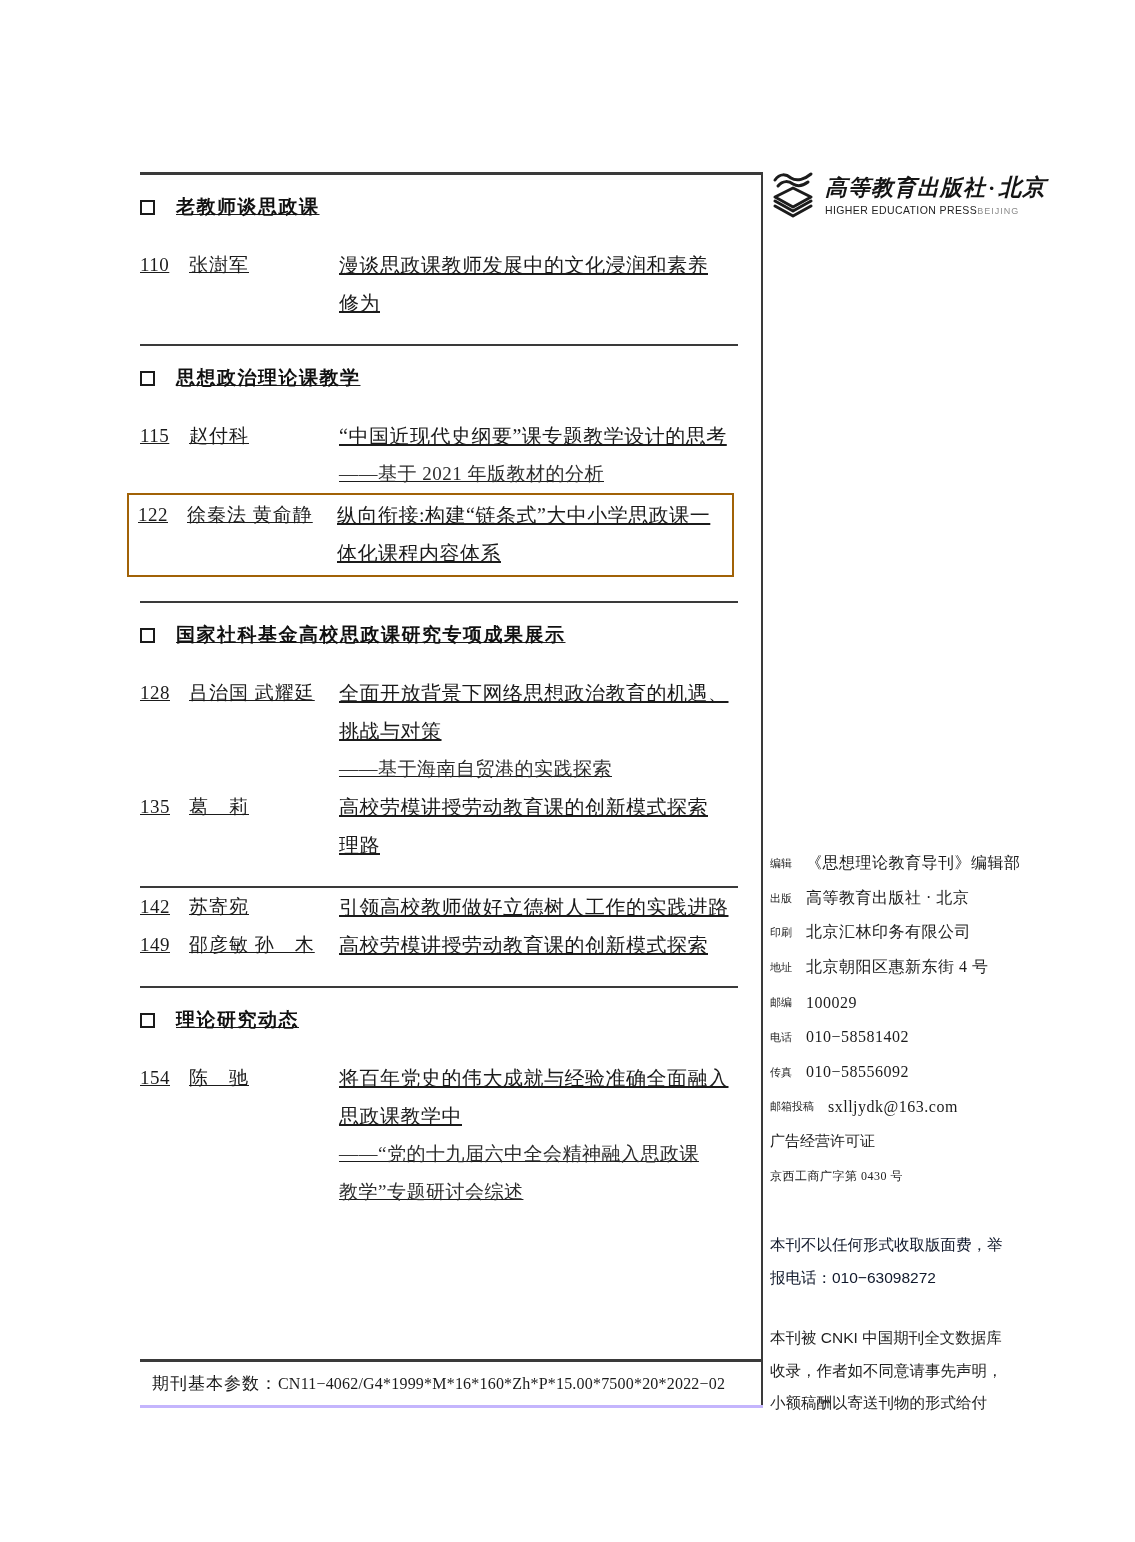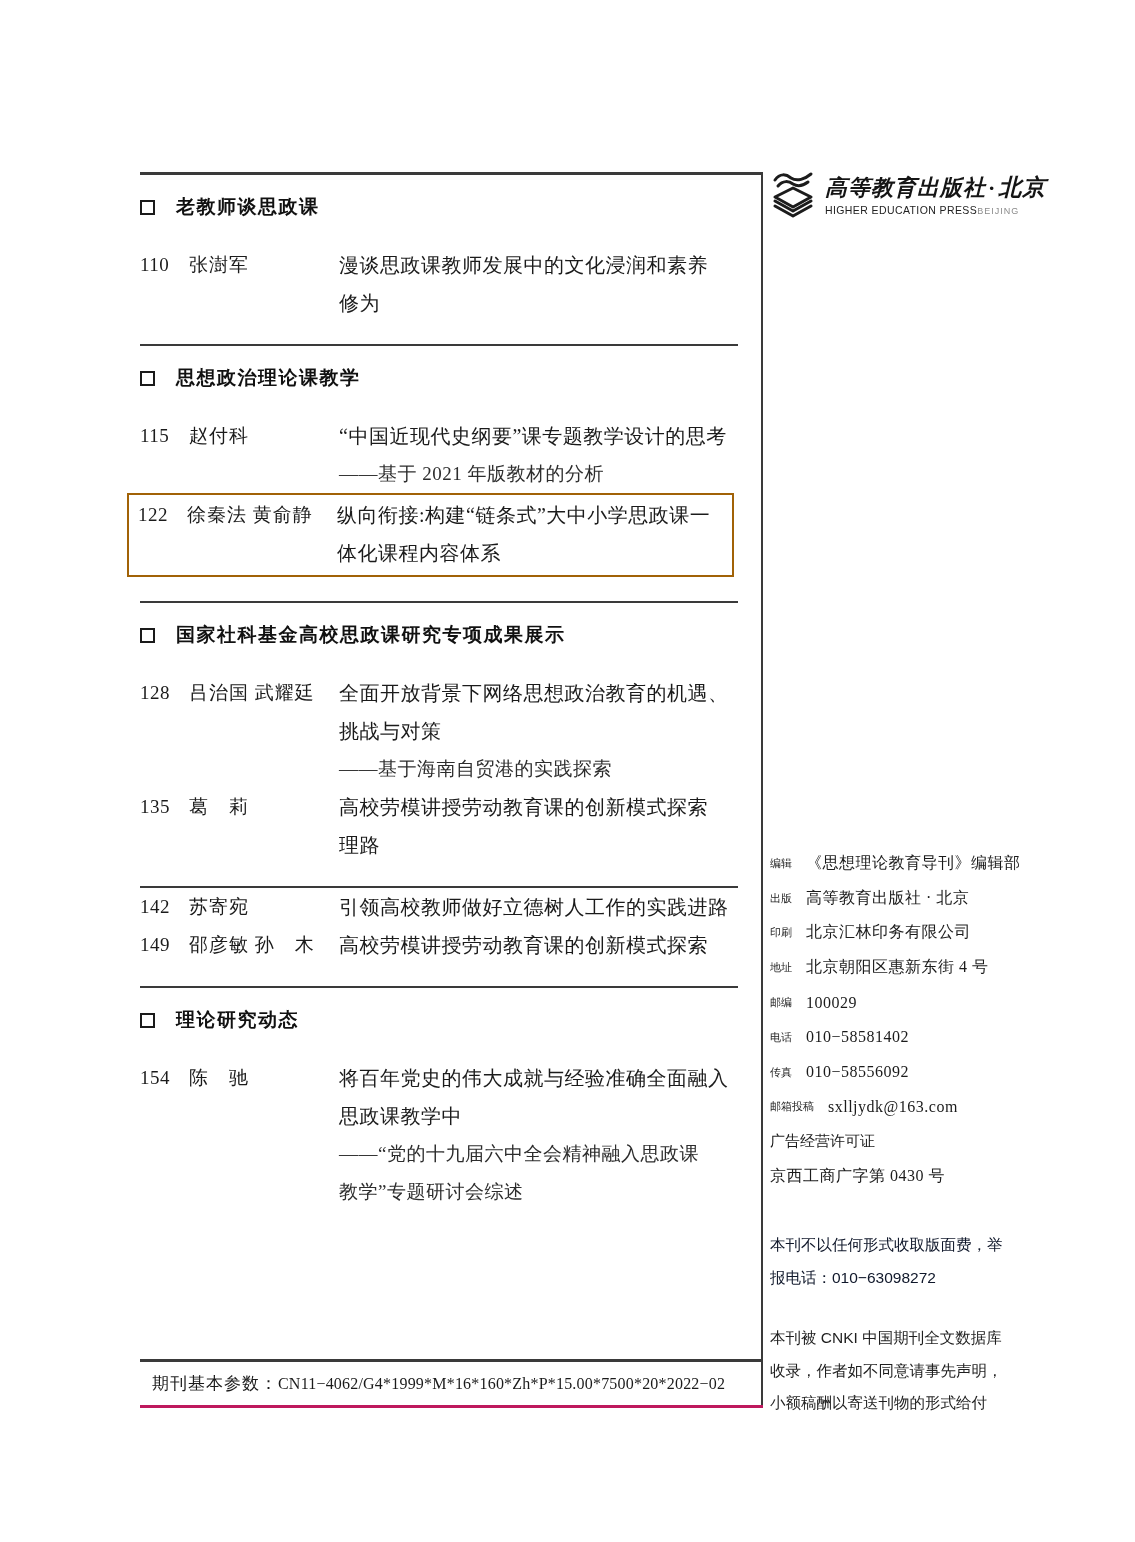--- a/index.html
+++ b/index.html
@@ -1,20 +1,20 @@
 <!DOCTYPE html>
 <html><head>
 <meta charset="utf-8">
 <style>
   * { box-sizing: border-box; margin: 0; padding: 0; }
   body { background: #ffffff; font-family: "Liberation Serif", serif; color: #1b1b1b; }
   .page { position: relative; width: 1135px; height: 1542px; background: #ffffff; overflow: hidden; }
 
   
-  .main { position: absolute; left: 140px; top: 172px; width: 600px; }
+  .main { position: absolute; left: 140px; top: 172px; width: 600px; text-decoration: underline; }
   .top-rule { width: 623px; height: 3px; background: #3a3a3a; }
   .rule { width: 598px; height: 2px; background: #3a3a3a; margin-top: 22px; }
 
   .sec-header { display: flex; align-items: center; gap: 21px; margin: 19px 0 26px 0;
                 font-family: "Liberation Sans", sans-serif; font-weight: bold;
                 font-size: 19px; letter-spacing: 1.5px; color: #111; }
   .checkbox { width: 15px; height: 15px; border: 2px solid #1a1a1a; flex: 0 0 auto; }
 
   .entry { display: flex; align-items: flex-start; }
   .pg { width: 40px; font-size: 19px; line-height: 38px; letter-spacing: 0.5px; }
@@ -39,32 +39,32 @@
   .logo-row2 { display: flex; align-items: baseline; gap: 0; margin-top: 1px;
                font-family: "Liberation Sans", sans-serif; }
   .logo-en { font-size: 10.5px; letter-spacing: 0.4px; color: #222; white-space: nowrap; }
   .logo-city-en { font-size: 9px; letter-spacing: 1px; color: #8a8a8a; }
 
   .info { position: absolute; left: 0; top: 676px; width: 250px; }
   .info-row, .info-line { height: 34.8px; display: flex; align-items: center; gap: 14px; white-space: nowrap; }
   .ilabel { font-family: "Liberation Sans", sans-serif; font-size: 11px; color: #1f1f1f; }
   .ivalue { font-size: 16px; letter-spacing: 0.5px; }
   .info-line.sans { font-family: "Liberation Sans", sans-serif; font-size: 15px; }
-  .info-line.kai { font-size: 16px; letter-spacing: 0.5px; }
+  .info-line.kai { font-size: 12px; letter-spacing: 0.5px; }
 
   .fee-note { position: absolute; left: 0; top: 1058px; width: 250px;
               font-family: "Liberation Sans", sans-serif; font-size: 15.5px; color: #0f172a; }
   .fee-note div { line-height: 33px; white-space: nowrap; }
   .cnki-note { position: absolute; left: 0; top: 1152px; width: 250px;
                font-family: "Liberation Sans", sans-serif; font-size: 15.5px; color: #1f1f1f; }
   .cnki-note div { line-height: 32.5px; white-space: nowrap; }
 
   
   .footer-bar { position: absolute; left: 140px; top: 1359px; width: 623px; height: 49px;
-                border-top: 3px solid #3a3a3a; border-bottom: 3px solid #be185d;
+                border-top: 3px solid #3a3a3a; border-bottom: 3px solid #c4b5fd;
                 display: flex; align-items: center; padding-left: 12px; white-space: nowrap; }
   .footer-label { font-size: 17px; letter-spacing: 1px; }
   .footer-value { font-size: 16px; letter-spacing: 0.2px; }
 </style>
 </head>
 <body>
 
 <div class="page">
 
   <div class="main">

